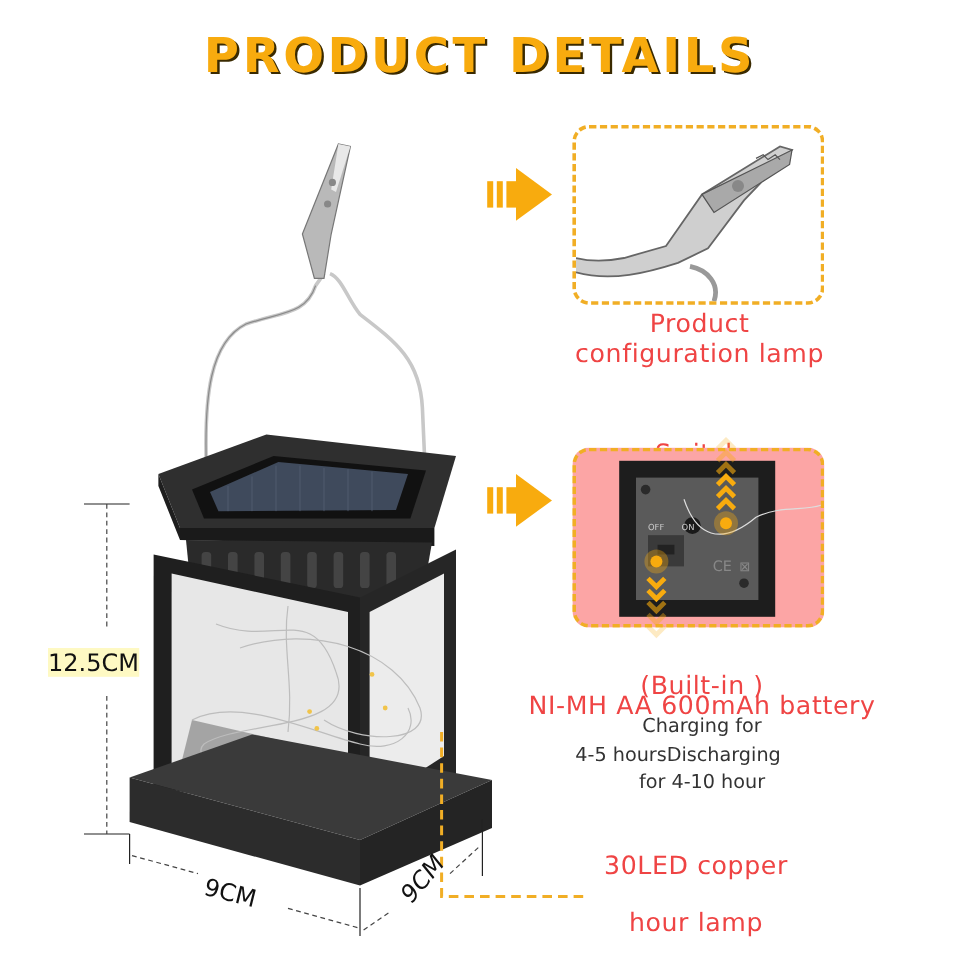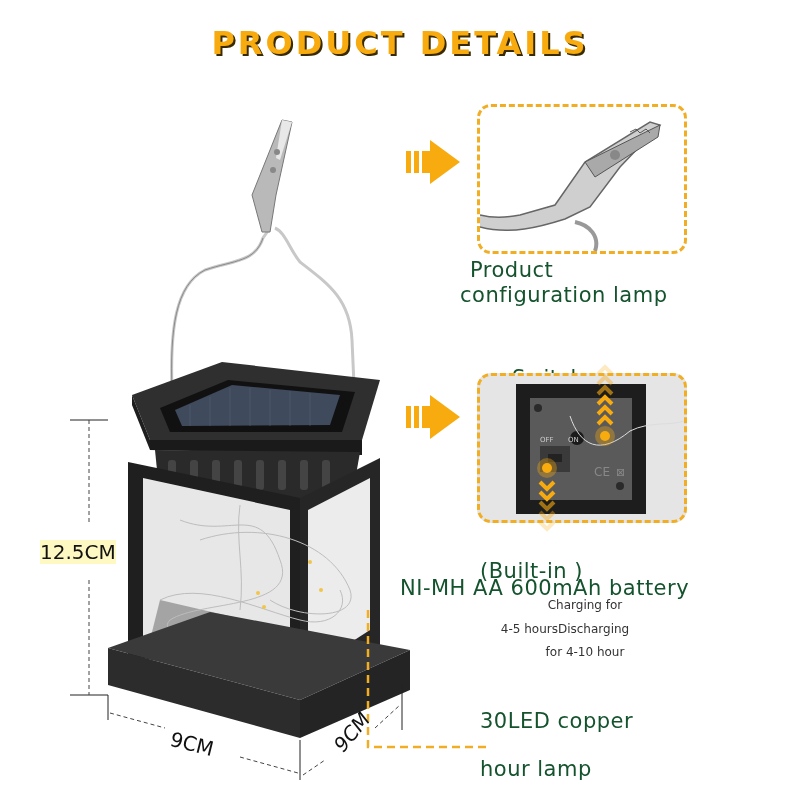--- a/index.html
+++ b/index.html
@@ -2,35 +2,35 @@
 <html><head>
 <meta charset="utf-8">
 <style>
   html, body { margin:0; padding:0; background:#ffffff; }
   body { width:800px; height:800px; position:relative; overflow:hidden;
          font-family:"DejaVu Sans", "Liberation Sans", sans-serif; color:#111; }
   .abs { position:absolute; }
 
   
   .title { left:0; top:24px; width:800px; text-align:center;
-           font-family:"DejaVu Sans", sans-serif; font-weight:900; font-size:32px;
+           font-family:"DejaVu Sans", sans-serif; font-weight:900; font-size:40px;
            letter-spacing:3px; color:#F8AB0E;
            text-shadow: 2px 2px 0 #3a2a00; }
 
   
   .dbox { border:3px dashed #F1AE25; border-radius:14px; box-sizing:border-box; }
   .box-clip { left:477px; top:104px; width:210px; height:150px; }
-  .box-switch { left:477px; top:373px; width:210px; height:150px; background:#e5e5e5; }
+  .box-switch { left:477px; top:373px; width:210px; height:150px; background:#fca5a5; }
 
   
   .arrow { width:60px; height:48px; }
 
   
-  .label-lg { font-size:21px; line-height:25px; text-align:left; color:#14532d; letter-spacing:0.5px; }
-  .label-sm { font-size:12px; line-height:22px; text-align:center; color:#333; }
+  .label-lg { font-size:21px; line-height:25px; text-align:center; color:#ef4444; letter-spacing:0.5px; }
+  .label-sm { font-size:16px; line-height:22px; text-align:center; color:#333; }
   .dim { font-size:20px; color:#111; }
 </style>
 </head>
 <body>
 
 <div class="abs title">PRODUCT DETAILS</div>
 
 <svg class="abs" style="left:0;top:0" width="800" height="800" viewBox="0 0 800 800">
 
   <path d="M172 390 C170 330 175 285 205 270 C235 260 255 262 263 238 L270 228

